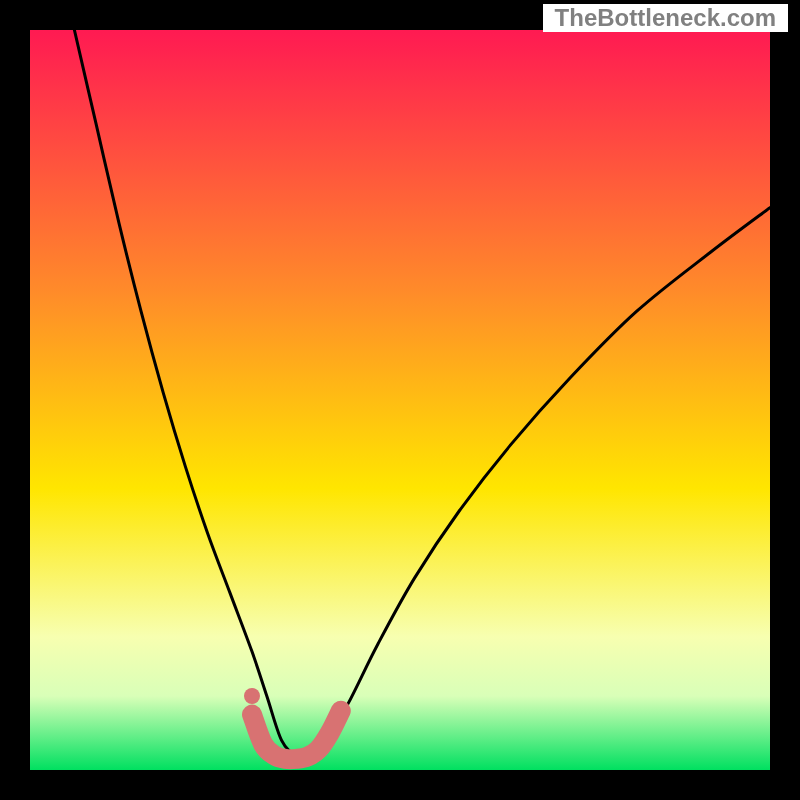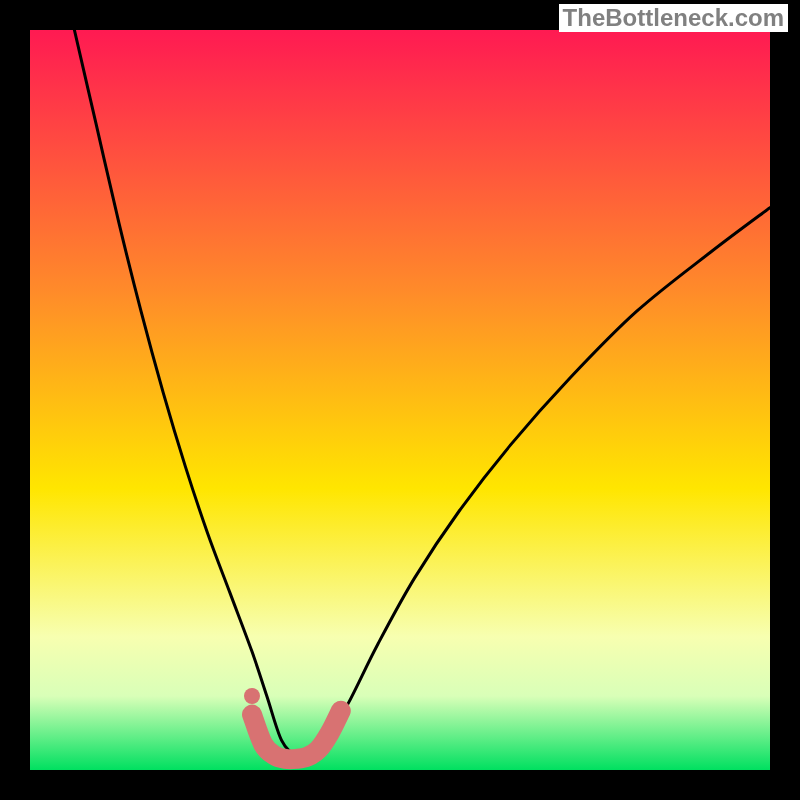--- a/index.html
+++ b/index.html
@@ -1,18 +1,18 @@
 <!DOCTYPE html>
 <html><head>
 <meta charset="utf-8">
 <style>
   html,body{margin:0;padding:0;width:800px;height:800px;background:#000;overflow:hidden}
   .frame{position:relative;width:800px;height:800px;background:#000}
   .plot{position:absolute;left:30px;top:30px;width:740px;height:740px}
-  .watermark{position:absolute;top:4px;right:12px;font:700 24px Arial,Helvetica,sans-serif;color:#808080;background:#fff;padding:0 4px}
+  .watermark{position:absolute;top:4px;right:12px;font:700 24px Arial,Helvetica,sans-serif;color:#808080;background:#fff;padding:0 12px}
   svg{display:block}
 </style>
 </head>
 <body>
 
 <div class="frame">
   <div class="plot">
     <svg id="svg" width="740" height="740" viewBox="0 0 740 740">
       <defs>
         <linearGradient id="bg" x1="0" y1="0" x2="0" y2="1">

